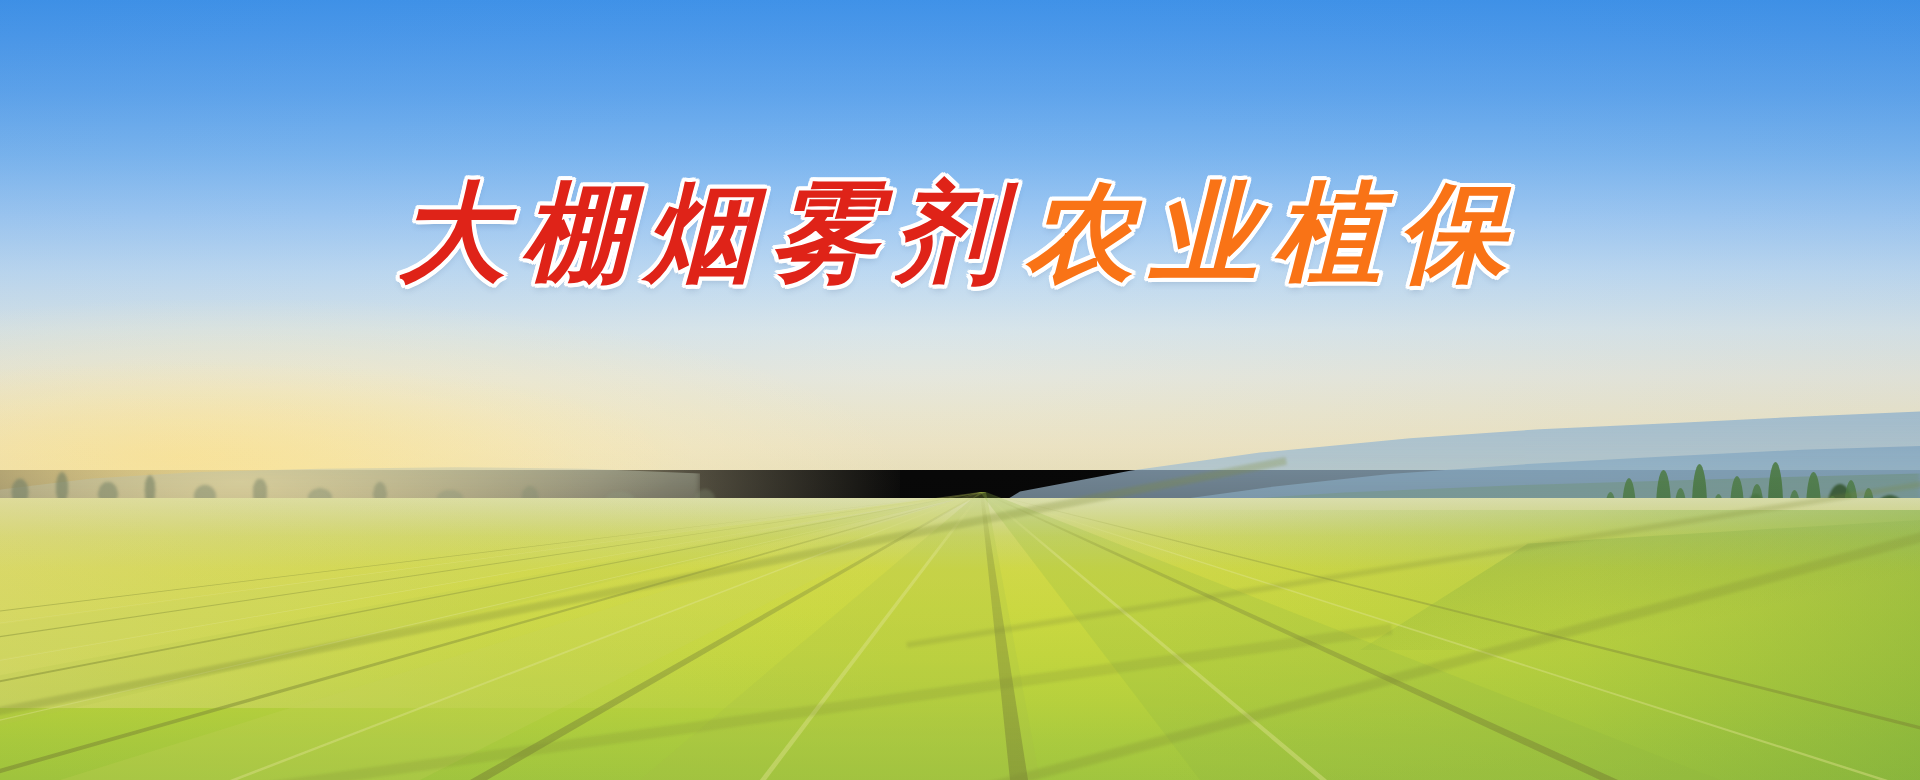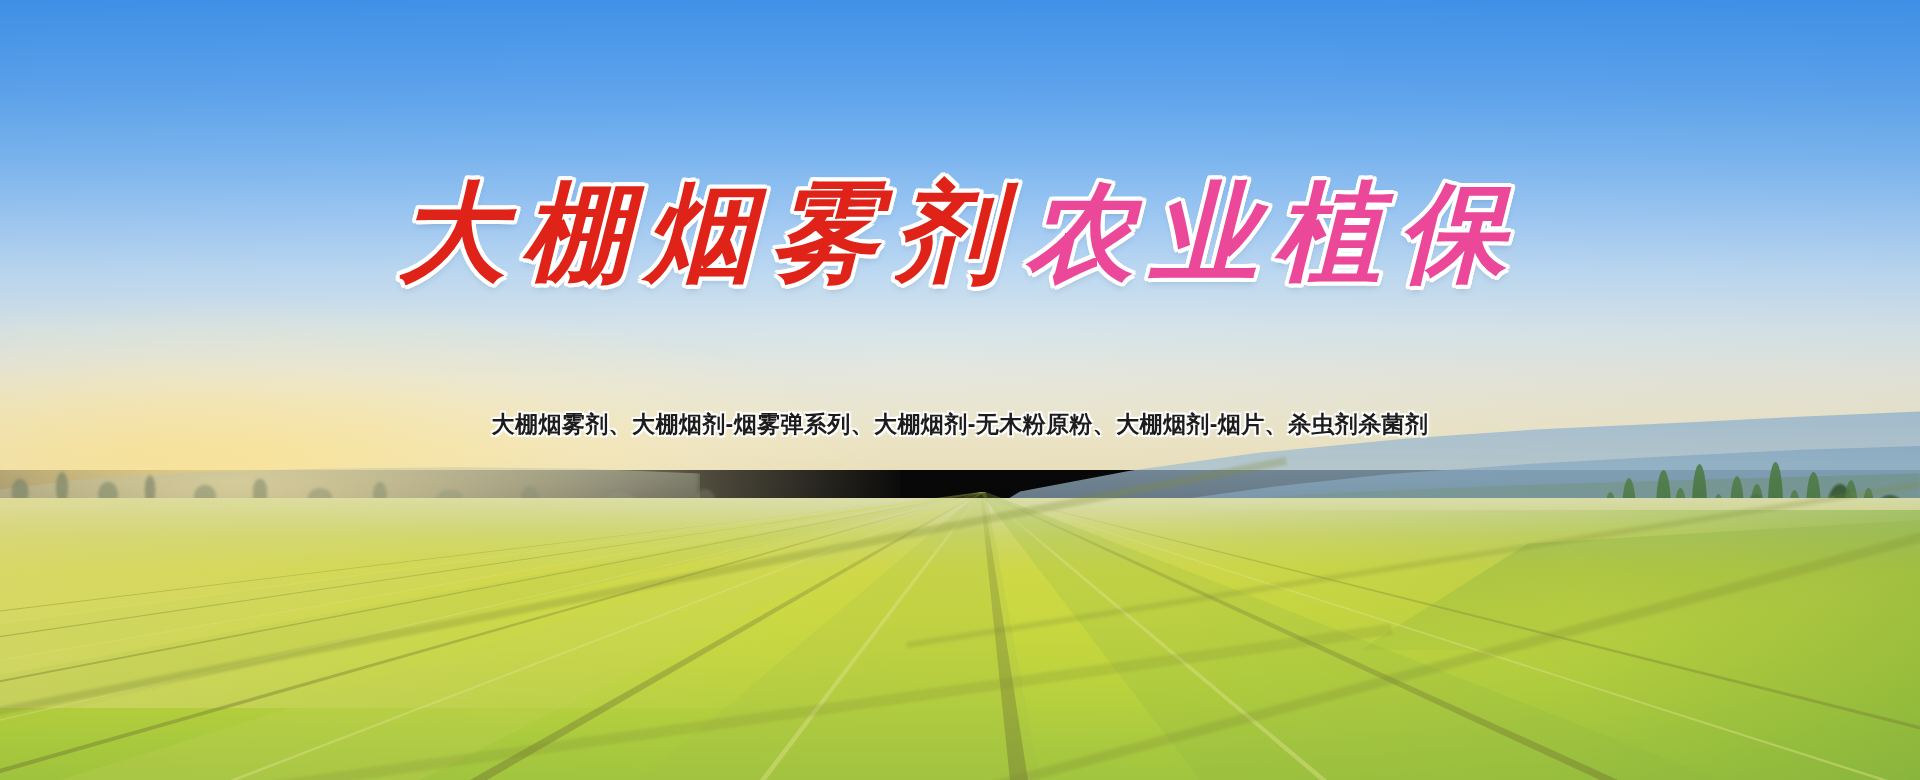--- a/index.html
+++ b/index.html
@@ -166,21 +166,21 @@
   .headline span { display:inline-block; }
   .hl-red {
     color:#df2318;
     text-shadow:
       -3px -3px 0 #fff,  3px -3px 0 #fff, -3px 3px 0 #fff, 3px 3px 0 #fff,
       -4px 0 0 #fff, 4px 0 0 #fff, 0 -4px 0 #fff, 0 4px 0 #fff,
       -2px -4px 0 #fff, 2px 4px 0 #fff, 4px -2px 0 #fff, -4px 2px 0 #fff,
       0 5px 7px rgba(40,70,110,.22);
   }
   .hl-green {
-    color:#ec4899;
+    color:#f97316;
     margin-left:8px;
     text-shadow:
       -3px -3px 0 #fff,  3px -3px 0 #fff, -3px 3px 0 #fff, 3px 3px 0 #fff,
       -4px 0 0 #fff, 4px 0 0 #fff, 0 -4px 0 #fff, 0 4px 0 #fff,
       -2px -4px 0 #fff, 2px 4px 0 #fff, 4px -2px 0 #fff, -4px 2px 0 #fff,
       0 5px 7px rgba(40,70,110,.22);
   }
 
   .subpill-wrap {
     position:absolute; left:0; top:307px; width:1920px;
@@ -284,17 +284,16 @@
   <div class="tone"></div>
 
   <div class="content">
 
     <div class="headline">
       <span class="hl-red">大棚烟雾剂</span><span class="hl-green">农业植保</span>
     </div>
 
 
     <div class="desc">
-      <span class="line">大棚烟雾剂、大棚烟剂-烟雾弹系列、大棚烟剂-无木粉原粉、大棚烟剂-烟片、杀虫剂杀菌剂</span>
     </div>
 
   </div>
 </div>
 
 </body></html>

